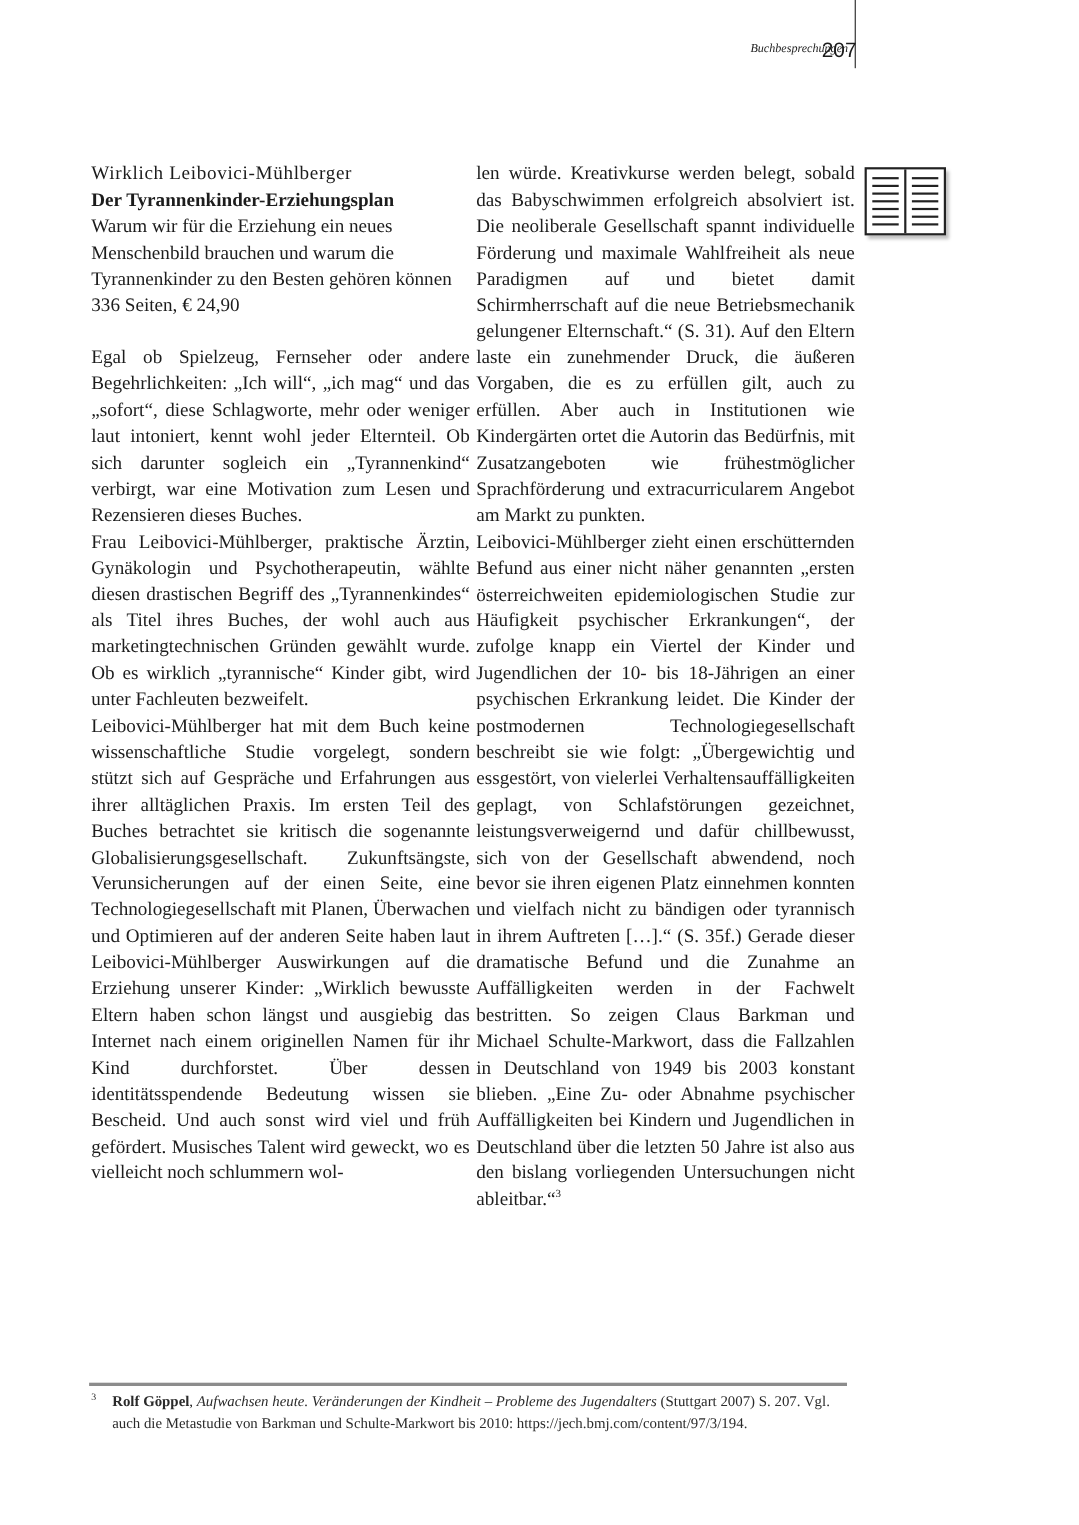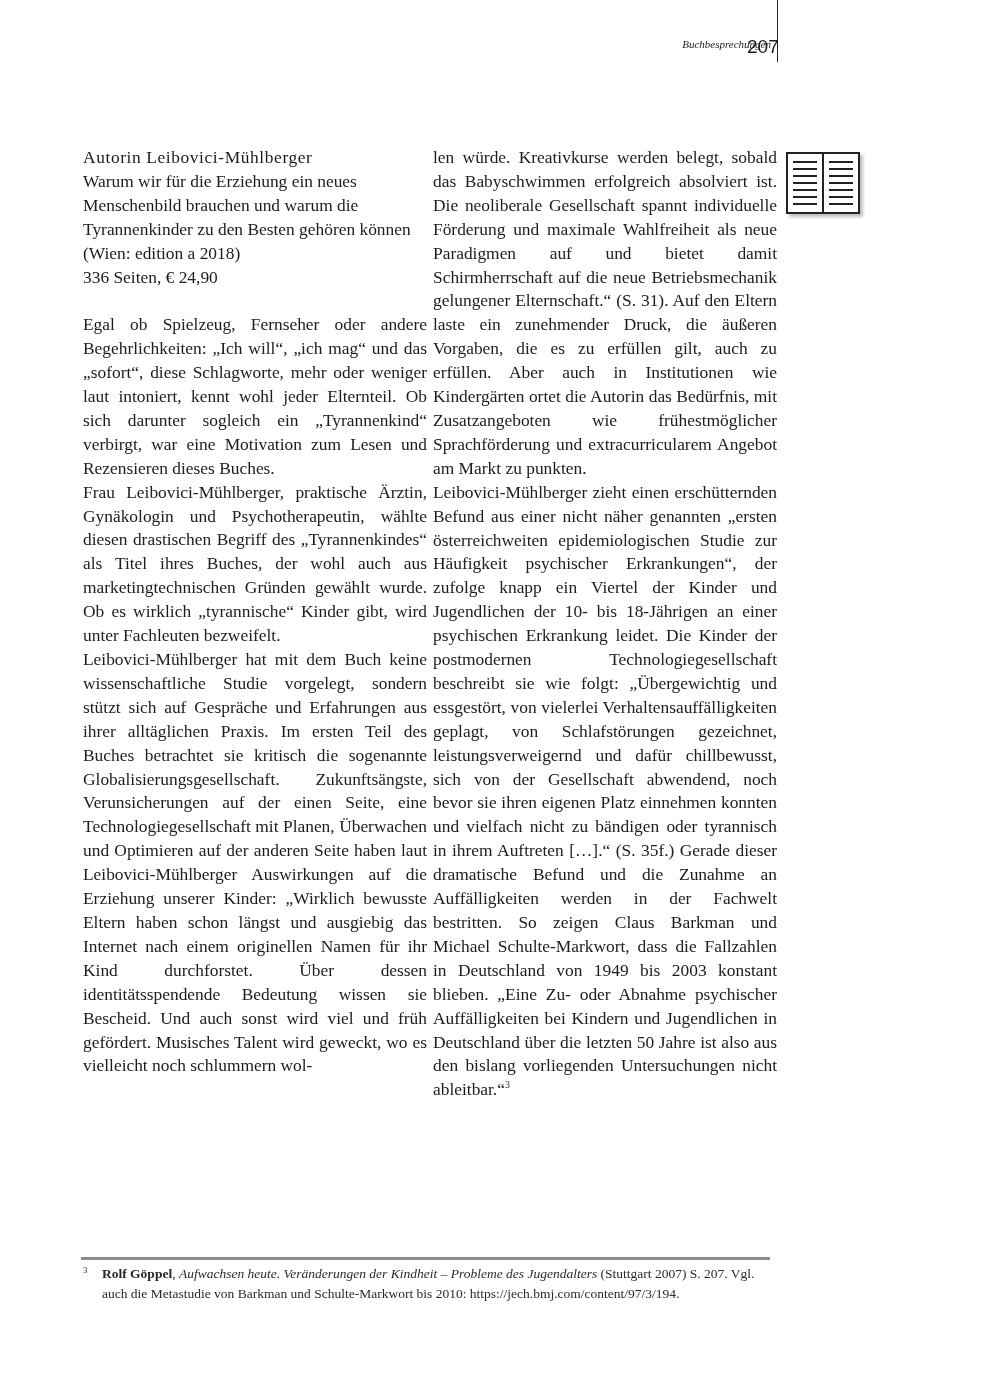--- a/index.html
+++ b/index.html
@@ -59,23 +59,23 @@
       <div class="ln"></div>
       <div class="ln"></div>
       <div class="ln"></div>
       <div class="ln"></div>
       <div class="ln"></div>
   </div>
 </div>
 
 <div class="col col-left">
   <p class="meta-block">
-    <span class="author">Autorin Leibovici-Mühlberger</span>
+    <span class="author">Wirklich Leibovici-Mühlberger</span>
+    <span class="title">Der Tyrannenkinder-Erziehungsplan</span>
     <span class="line">Warum wir für die Erziehung ein neues Menschenbild brauchen und warum die Tyrannenkinder zu den Besten gehören können</span>
-    <span class="line">(Wien: edition a 2018)</span>
     <span class="line">336 Seiten, € 24,90</span>
   </p>
   <p>Egal ob Spielzeug, Fernseher oder andere Begehrlichkeiten: „Ich will“, „ich mag“ und das „sofort“, diese Schlagworte, mehr oder weniger laut intoniert, kennt wohl jeder Elternteil. Ob sich darunter sogleich ein „Tyrannenkind“ verbirgt, war eine Motivation zum Lesen und Rezensieren dieses Buches.</p>
   <p>Frau Leibovici-Mühlberger, praktische Ärztin, Gynäkologin und Psychotherapeutin, wählte diesen drastischen Begriff des „Tyrannenkindes“ als Titel ihres Buches, der wohl auch aus marketingtechnischen Gründen gewählt wurde. Ob es wirklich „tyrannische“ Kinder gibt, wird unter Fachleuten bezweifelt.</p>
   <p>Leibovici-Mühlberger hat mit dem Buch keine wissenschaftliche Studie vorgelegt, sondern stützt sich auf Gespräche und Erfahrungen aus ihrer alltäglichen Praxis. Im ersten Teil des Buches betrachtet sie kritisch die sogenannte Globalisierungsgesellschaft. Zukunftsängste, Verunsicherungen auf der einen Seite, eine Technologiegesellschaft mit Planen, Überwachen und Optimieren auf der anderen Seite haben laut Leibovici-Mühlberger Auswirkungen auf die Erziehung unserer Kinder: „Wirklich bewusste Eltern haben schon längst und ausgiebig das Internet nach einem originellen Namen für ihr Kind durchforstet. Über dessen identitätsspendende Bedeutung wissen sie Bescheid. Und auch sonst wird viel und früh gefördert. Musisches Talent wird geweckt, wo es vielleicht noch schlummern wol-</p>
 </div>
 
 <div class="col col-right">
   <p>len würde. Kreativkurse werden belegt, sobald das Babyschwimmen erfolgreich absolviert ist. Die neoliberale Gesellschaft spannt individuelle Förderung und maximale Wahlfreiheit als neue Paradigmen auf und bietet damit Schirmherrschaft auf die neue Betriebsmechanik gelungener Elternschaft.“ (S. 31). Auf den Eltern laste ein zunehmender Druck, die äußeren Vorgaben, die es zu erfüllen gilt, auch zu erfüllen. Aber auch in Institutionen wie Kindergärten ortet die Autorin das Bedürfnis, mit Zusatzangeboten wie frühestmöglicher Sprachförderung und extracurricularem Angebot am Markt zu punkten.</p>
   <p><span>Leibovici-Mühlberger zieht einen erschütternden Befund aus einer nicht näher genannten „ersten österreichweiten epidemiologischen Studie zur Häufigkeit psychischer Erkrankungen“, der zufolge knapp ein Viertel der Kinder und Jugendlichen der 10- bis 18-Jährigen an einer psychischen Erkrankung leidet. Die Kinder der postmodernen Technologiegesellschaft beschreibt sie wie folgt: „Übergewichtig und essgestört, von vielerlei Verhaltensauffälligkeiten geplagt, von Schlafstörungen gezeichnet, leistungsverweigernd und dafür chillbewusst, sich von der Gesellschaft abwendend, noch bevor sie ihren eigenen Platz einnehmen konnten und vielfach nicht zu bändigen oder tyrannisch in ihrem Auftreten […].“ (S. 35f.) Gerade dieser dramatische Befund und die Zunahme an Auffälligkeiten werden in der Fachwelt bestritten. So zeigen Claus Barkman und Michael Schulte-Markwort, dass die Fallzahlen in Deutschland von 1949 bis 2003 konstant blieben. „Eine Zu- oder Abnahme psychischer Auffälligkeiten bei Kindern und Jugendlichen in Deutschland über die letzten 50 Jahre ist also aus den bislang vorliegenden Untersuchungen nicht ableitbar.“</span><sup>3</sup></p>

